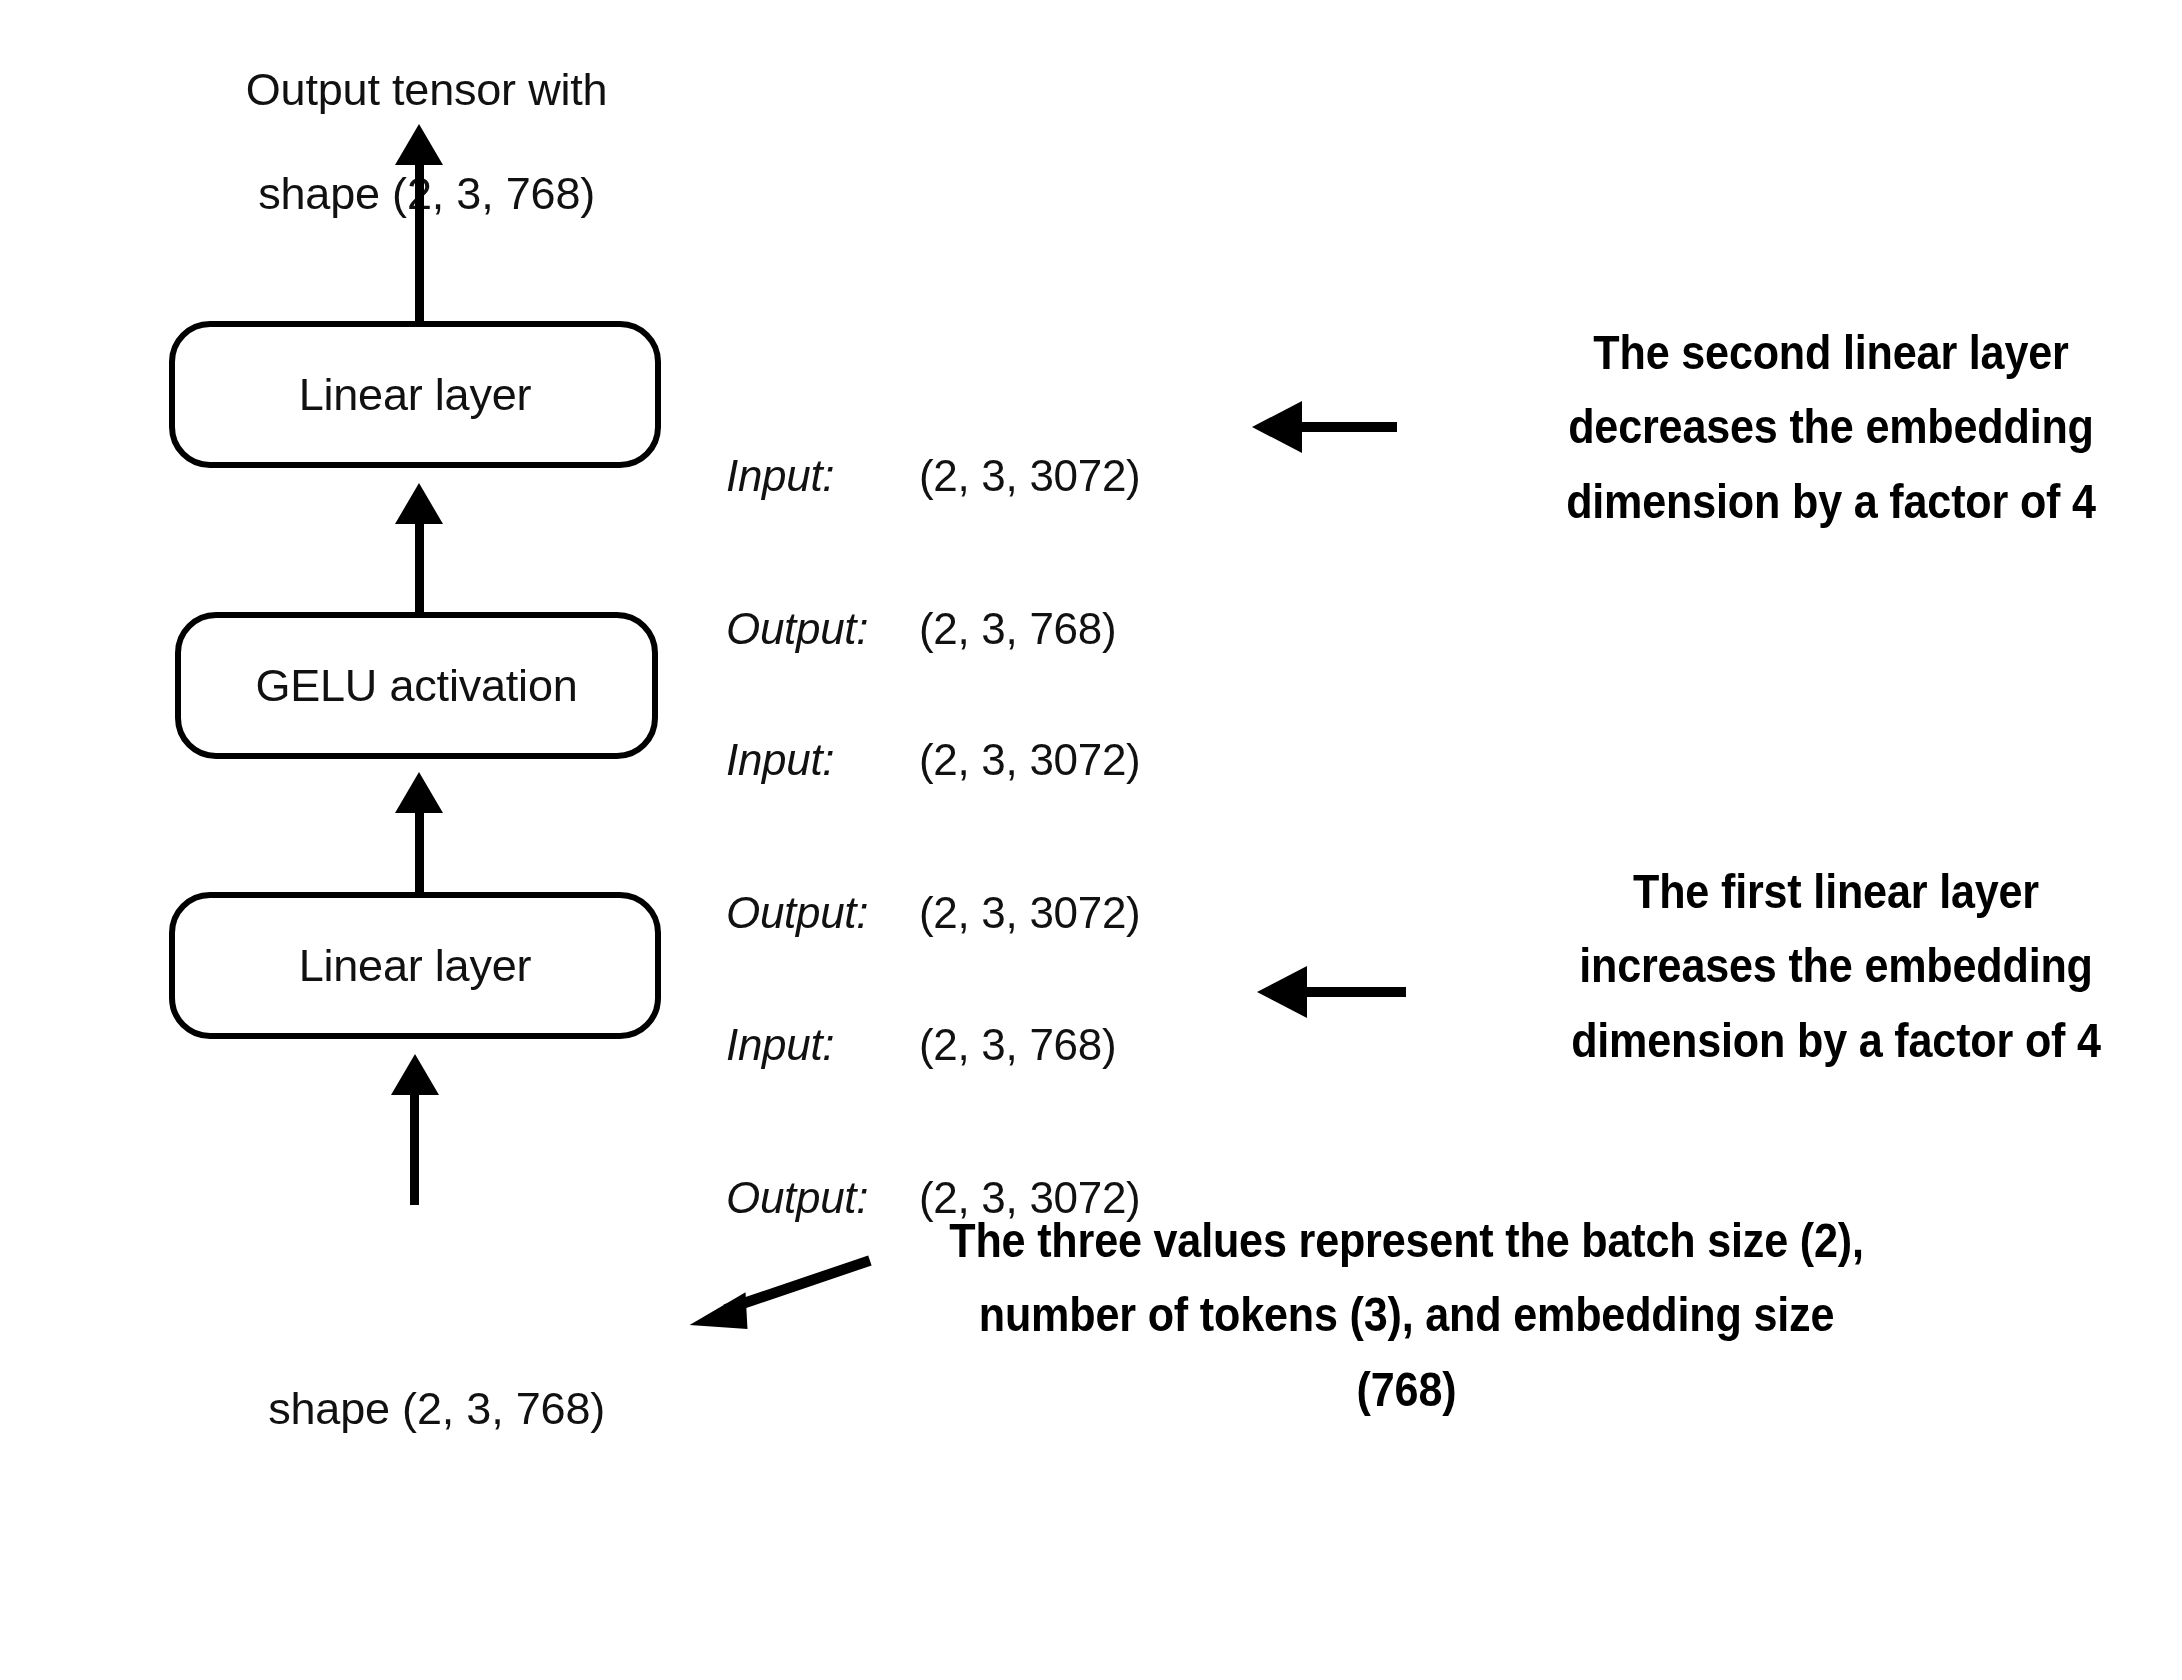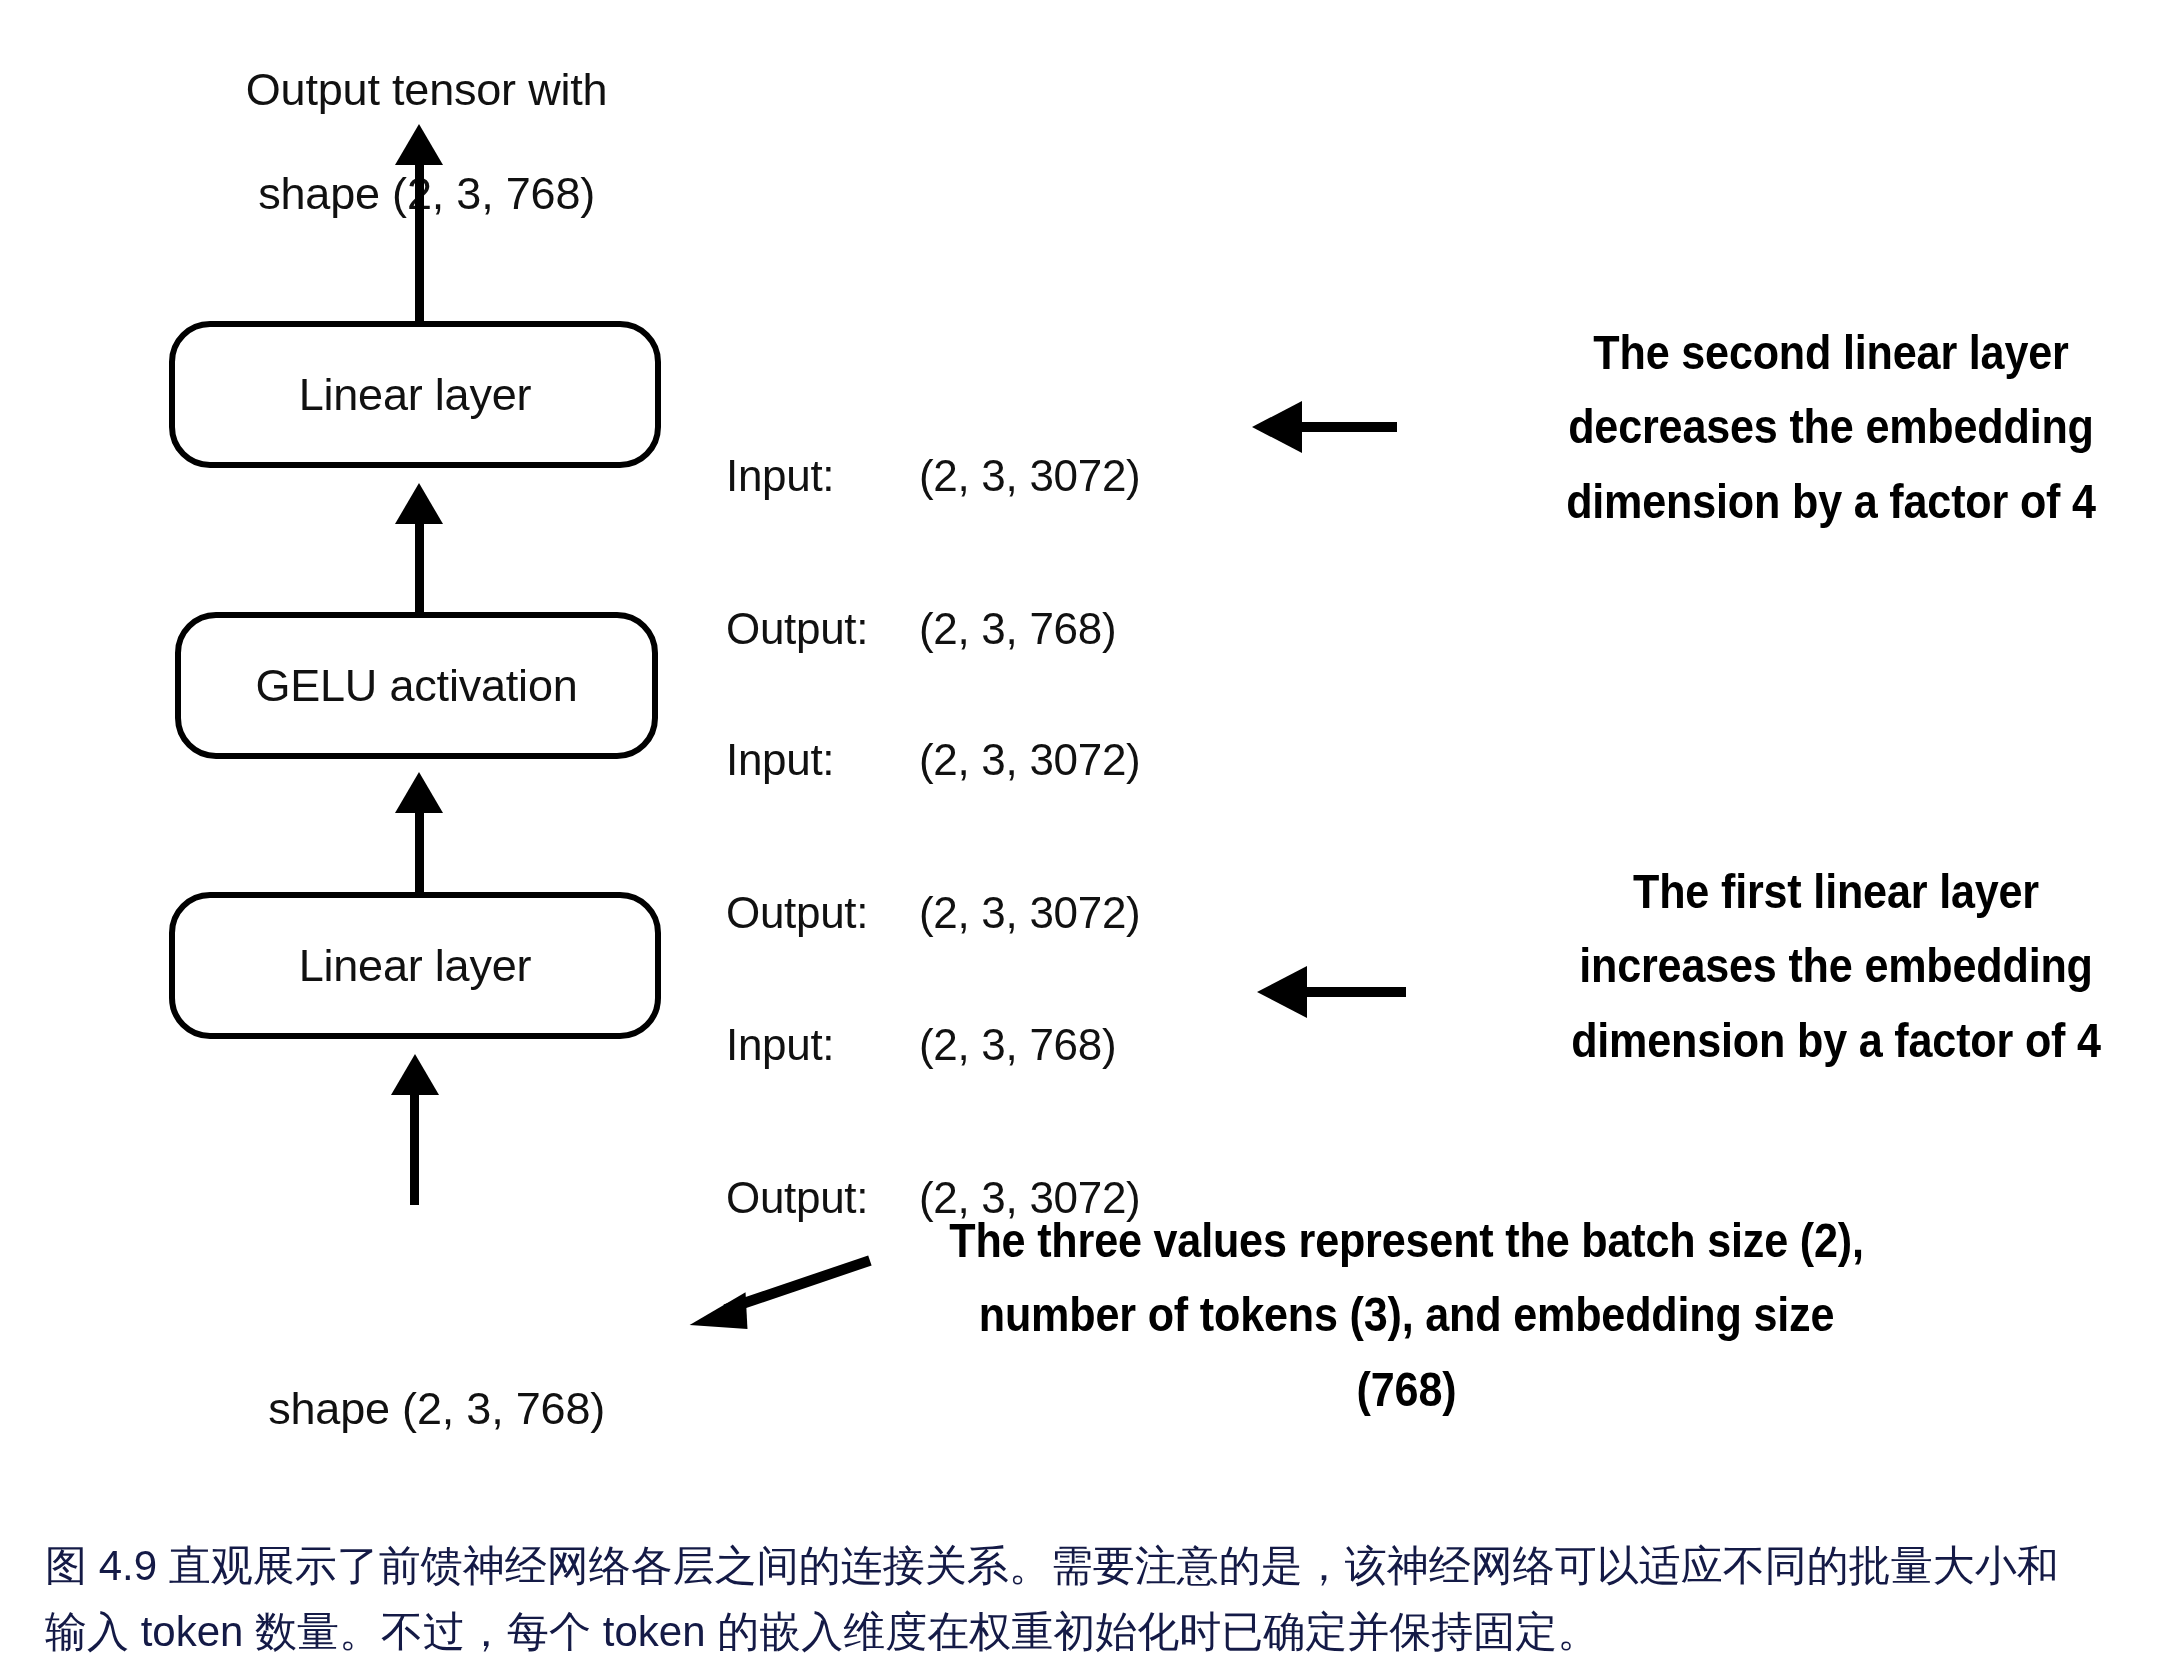--- a/index.html
+++ b/index.html
@@ -43,20 +43,21 @@
     font-size: 44px;
     letter-spacing: -0.3px;
   }
   .io-row {
     display: block;
     white-space: pre;
   }
   .io-key {
     display: inline-block;
     width: 193px;
+    font-style: italic;
   }
 
   
   .node {
     position: absolute;
     box-sizing: border-box;
     border: 6.8px solid #000000;
     border-radius: 41px;
     background: #ffffff;
     display: flex;
@@ -205,19 +206,15 @@
     <line x1="225" y1="25" x2="75" y2="76" stroke="#000000" stroke-width="11"></line>
     <polygon points="38,92 96,58 98,96" fill="#000000"></polygon>
   </svg>
 
   <div class="annot" style="left:811px; top:1203px; width:1159px;">
     <span>The three values represent the batch size (2),</span><br>
     <span>number of tokens (3), and embedding size</span><br>
     <span>(768)</span>
   </div>
 
-  <div class="caption">
-    <span class="caption-line">图 4.9 直观展示了前馈神经网络各层之间的连接关系。需要注意的是，该神经网络可以适应不同的批量大小和</span>
-    <span class="caption-line">输入 token 数量。不过，每个 token 的嵌入维度在权重初始化时已确定并保持固定。</span>
-  </div>
 
 </div>
 
 
 </body></html>

